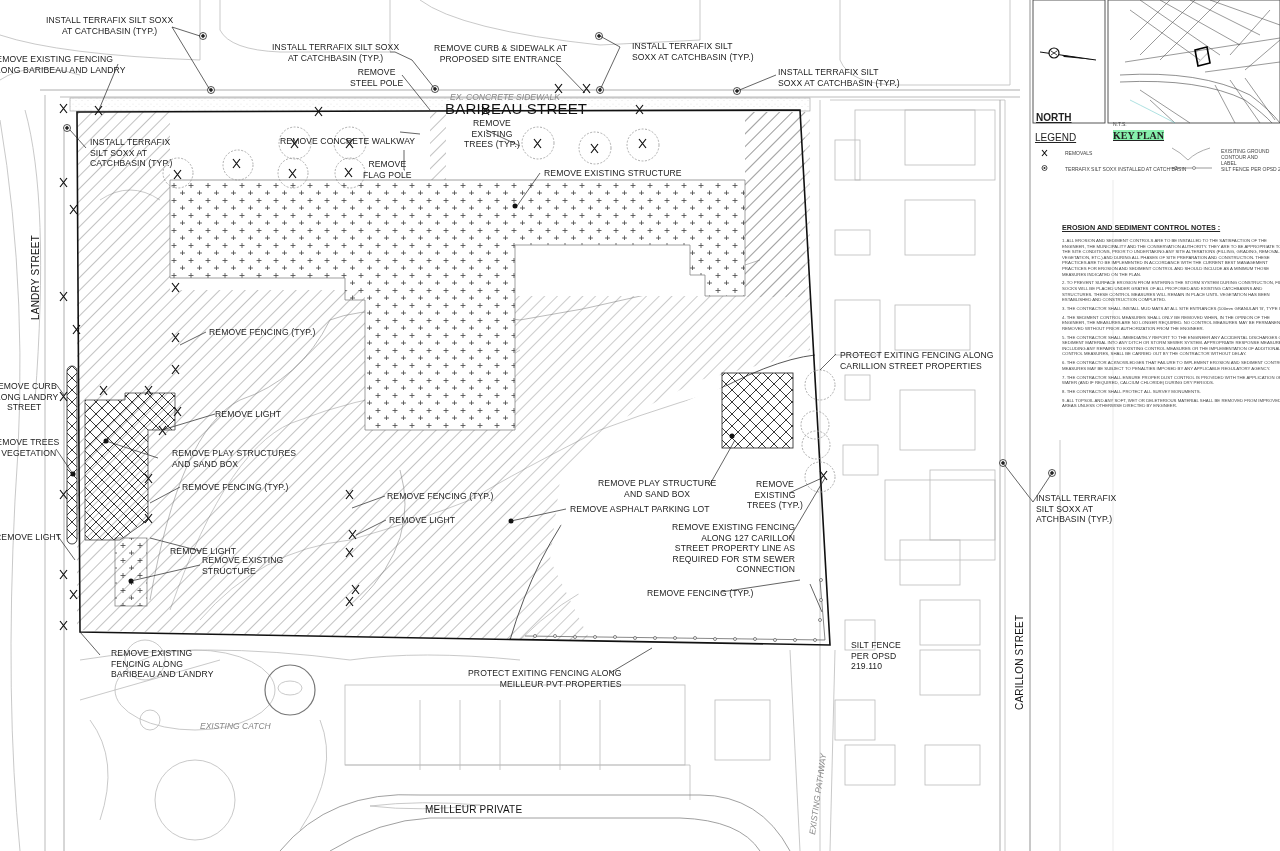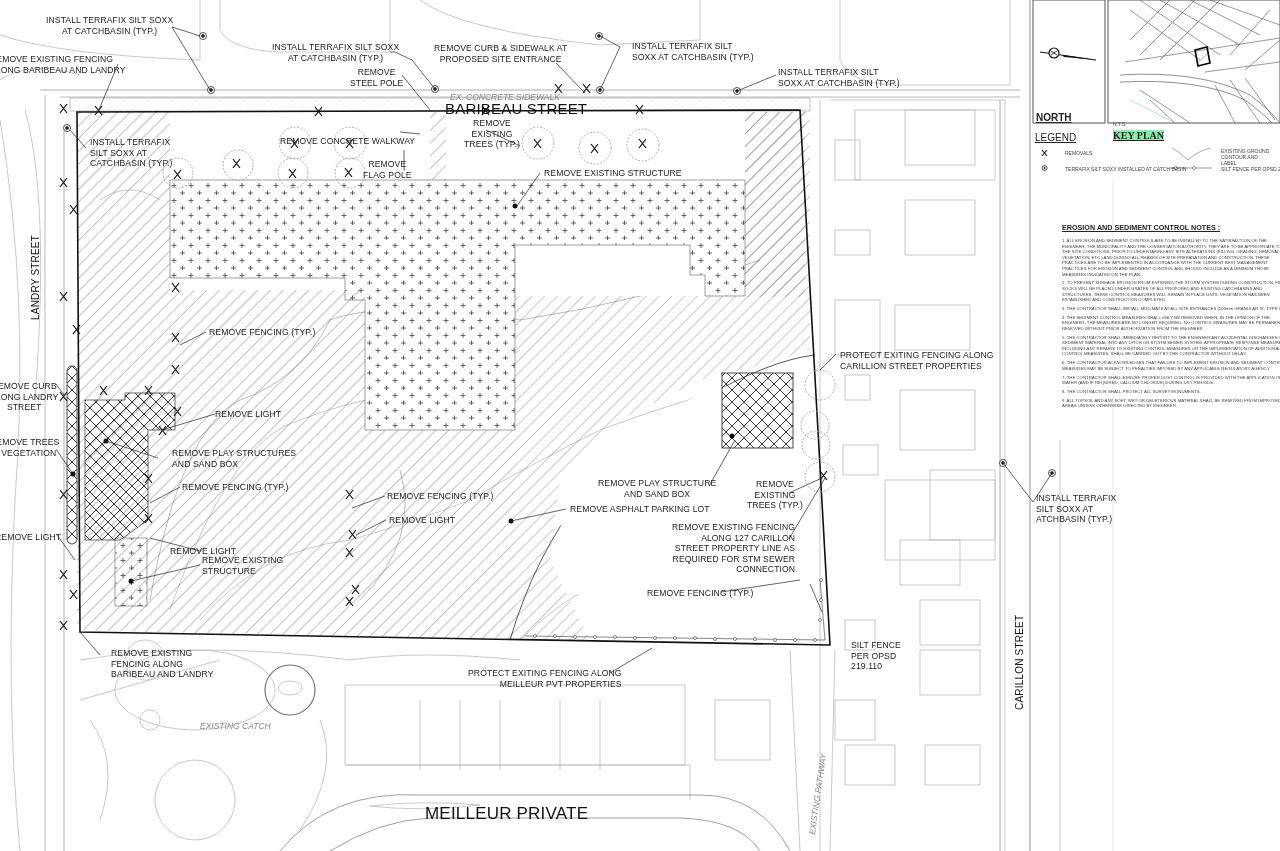--- a/index.html
+++ b/index.html
@@ -1,20 +1,20 @@
 <!DOCTYPE html>
 <html><head>
 <meta charset="utf-8">
 <style>
   html, body { margin:0; padding:0; background:#ffffff; }
   body { width:1280px; height:851px; position:relative; overflow:hidden; font-family:"Liberation Sans", sans-serif; color:#1a1a1a; }
   #drawing { position:absolute; left:0; top:0; width:1280px; height:851px; }
   .lbl { position:absolute; font-size:8.6px; line-height:10.5px; letter-spacing:0.1px; color:#222; white-space:nowrap; text-transform:uppercase; }
   .lbl.r { text-align:center; }
-  .street { position:absolute; font-size:17px; color:#111; white-space:nowrap; letter-spacing:0.2px; }
+  .street { position:absolute; font-size:10px; color:#111; white-space:nowrap; letter-spacing:0.2px; }
   .street.v { transform-origin:left top; transform:rotate(-90deg); }
   .italic-grey { position:absolute; font-size:8.5px; font-style:italic; color:#888; white-space:nowrap; }
   .panel-title { position:absolute; font-size:10px; font-weight:bold; text-decoration:underline; color:#222; }
   .panel-sub { position:absolute; font-size:5px; color:#444; }
   .legend-title { position:absolute; font-size:10px; text-decoration:underline; color:#222; left:1035px; top:132px; }
   .legend-item { position:absolute; font-size:5px; color:#444; white-space:nowrap; }
   .notes { position:absolute; left:1062px; top:223px; width:230px; }
   .notes-title { font-size:7.2px; font-weight:bold; text-decoration:underline; color:#222; margin-bottom:6px; white-space:nowrap; }
   .note { font-size:4.3px; line-height:5.6px; color:#444; margin-bottom:3.2px; white-space:normal; width:228px; }
 </style>

